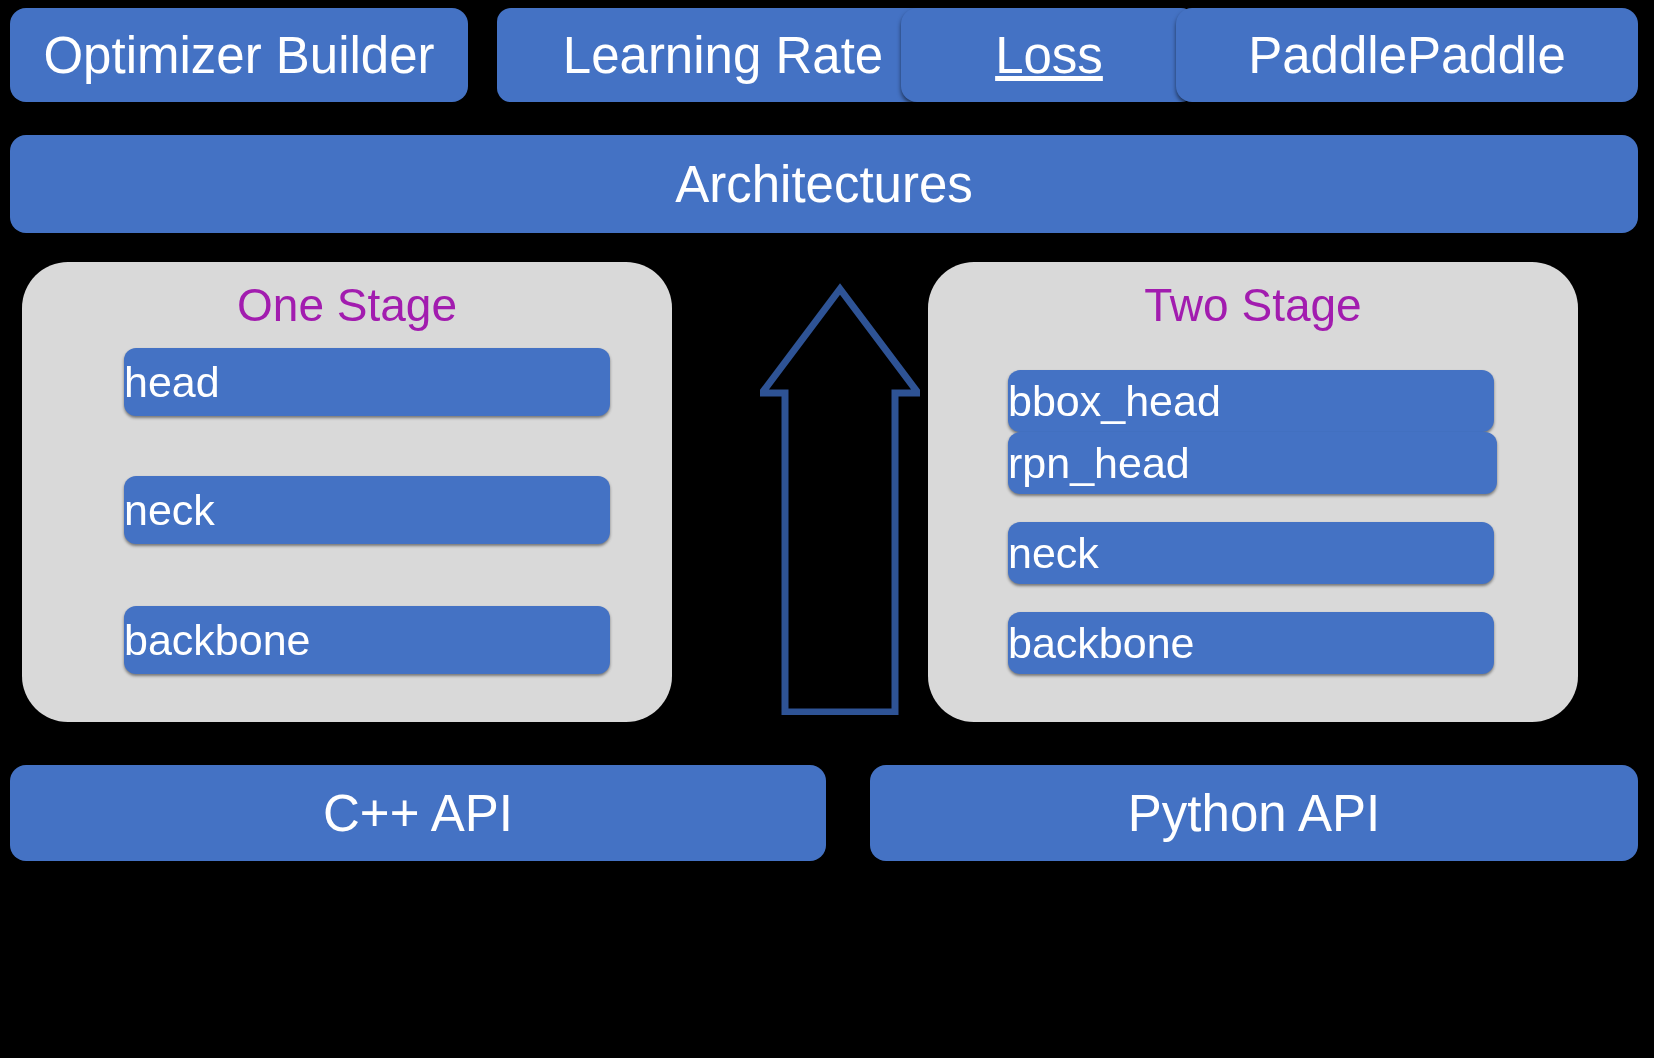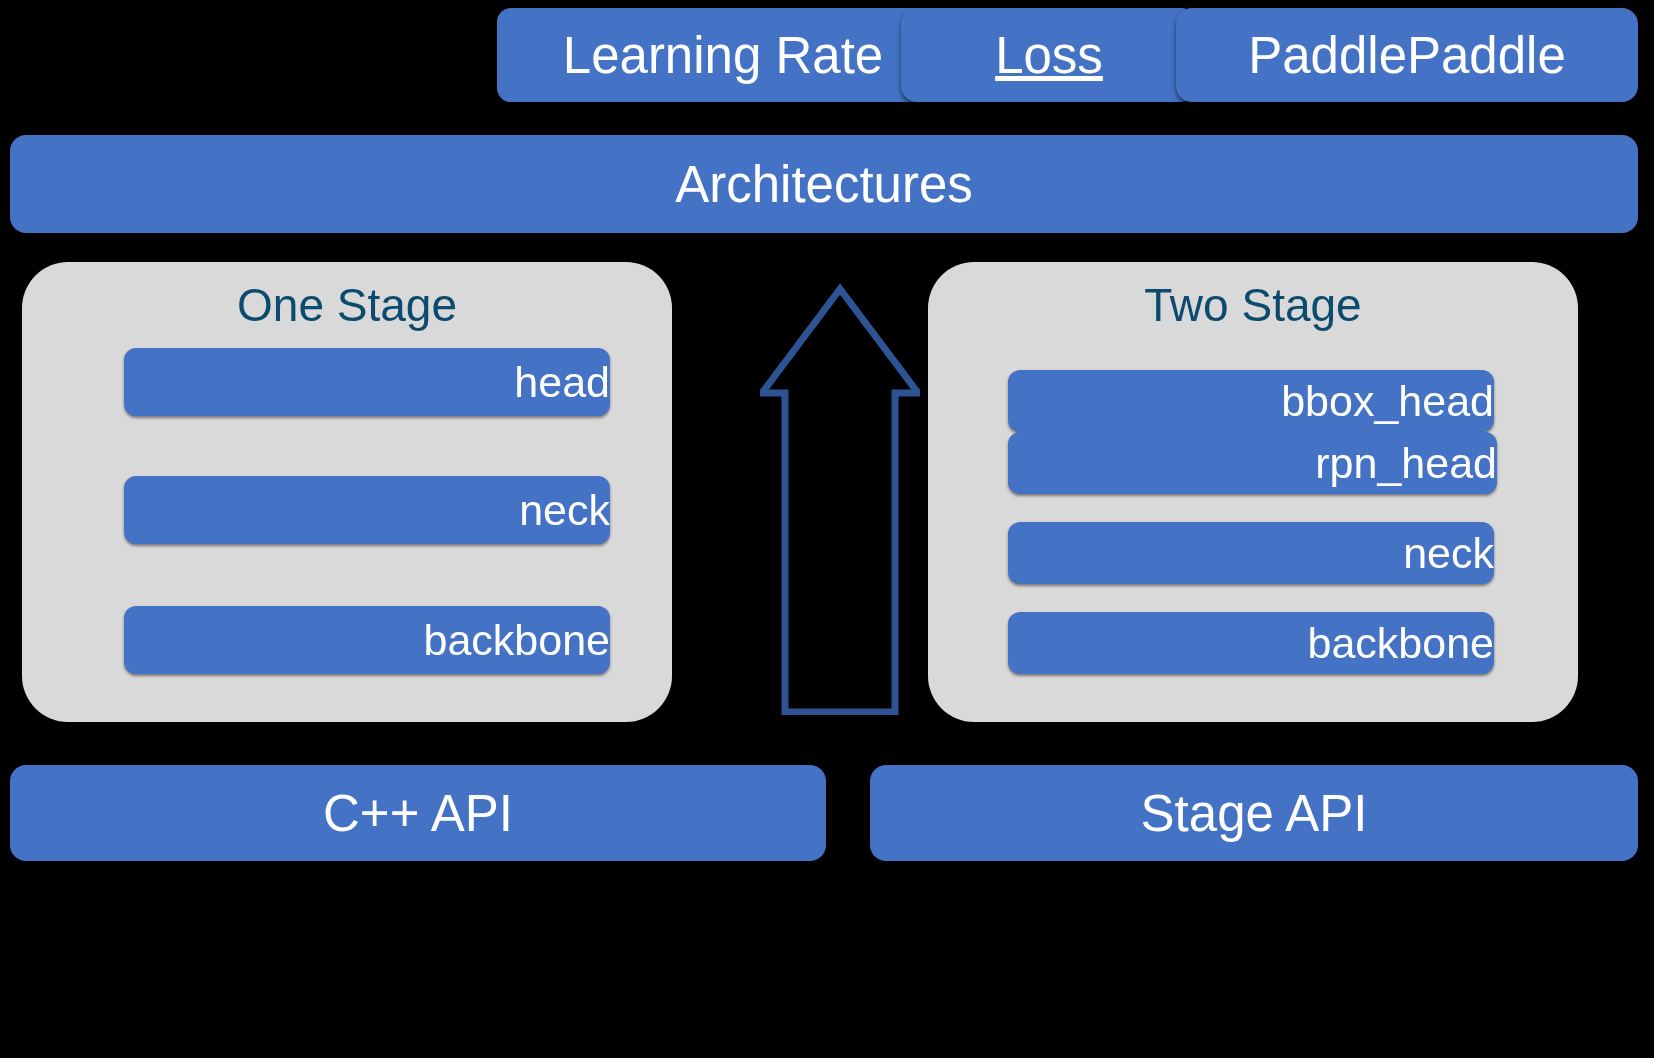--- a/index.html
+++ b/index.html
@@ -48,36 +48,36 @@
     background: #D9D9D9;
     border-radius: 46px;
     box-shadow: 0 4px 6px rgba(0,0,0,0.45);
     box-sizing: border-box;
   }
   .stage-title {
     position: absolute;
     left: 0;
     right: 0;
     text-align: center;
-    color: #0c4a6e;
+    color: #a21caf;
     font-size: 46px;
     font-weight: 400;
     line-height: 1;
     white-space: nowrap;
   }
 
   
   .module-pill {
     position: absolute;
     background: #4472C4;
     border-radius: 12px;
     box-shadow: 0 2px 3px rgba(0,0,0,0.45);
     display: flex;
     align-items: center;
-    justify-content: flex-end;
+    justify-content: flex-start;
     color: #FFFFFF;
     font-size: 43px;
     line-height: 1;
     white-space: nowrap;
     box-sizing: border-box;
   }
 
   
   #up-arrow {
     position: absolute;
@@ -85,20 +85,23 @@
     top: 283px;
     width: 160px;
     height: 432px;
   }
 </style>
 </head>
 <body>
 
 <div id="canvas">
 
+  <div class="blue-box chip" style="left:10px; width:458px;">
+    <span>Optimizer Builder</span>
+  </div>
 
   <div class="blue-box chip" style="left:497px; width:452px;border-radius:14px;">
     <span>Learning Rate</span>
   </div>
 
   <div class="blue-box chip" style="left:901px; width:296px;text-decoration:underline;">
     <span>Loss</span>
   </div>
 
   <div class="blue-box chip" style="left:1176px; width:462px;">
@@ -148,17 +151,17 @@
     <div class="module-pill" style="left:80px; top:350px; width:486px; height:62px;">
       <span>backbone</span>
     </div>
   </div>
 
   <div class="blue-box wide-bar" style="left:10px; top:765px; width:816px; height:96px;">
     <span>C++ API</span>
   </div>
 
   <div class="blue-box wide-bar" style="left:870px; top:765px; width:768px; height:96px;">
-    <span>Stage API</span>
+    <span>Python API</span>
   </div>
 
 
 </div>
 
 </body></html>

